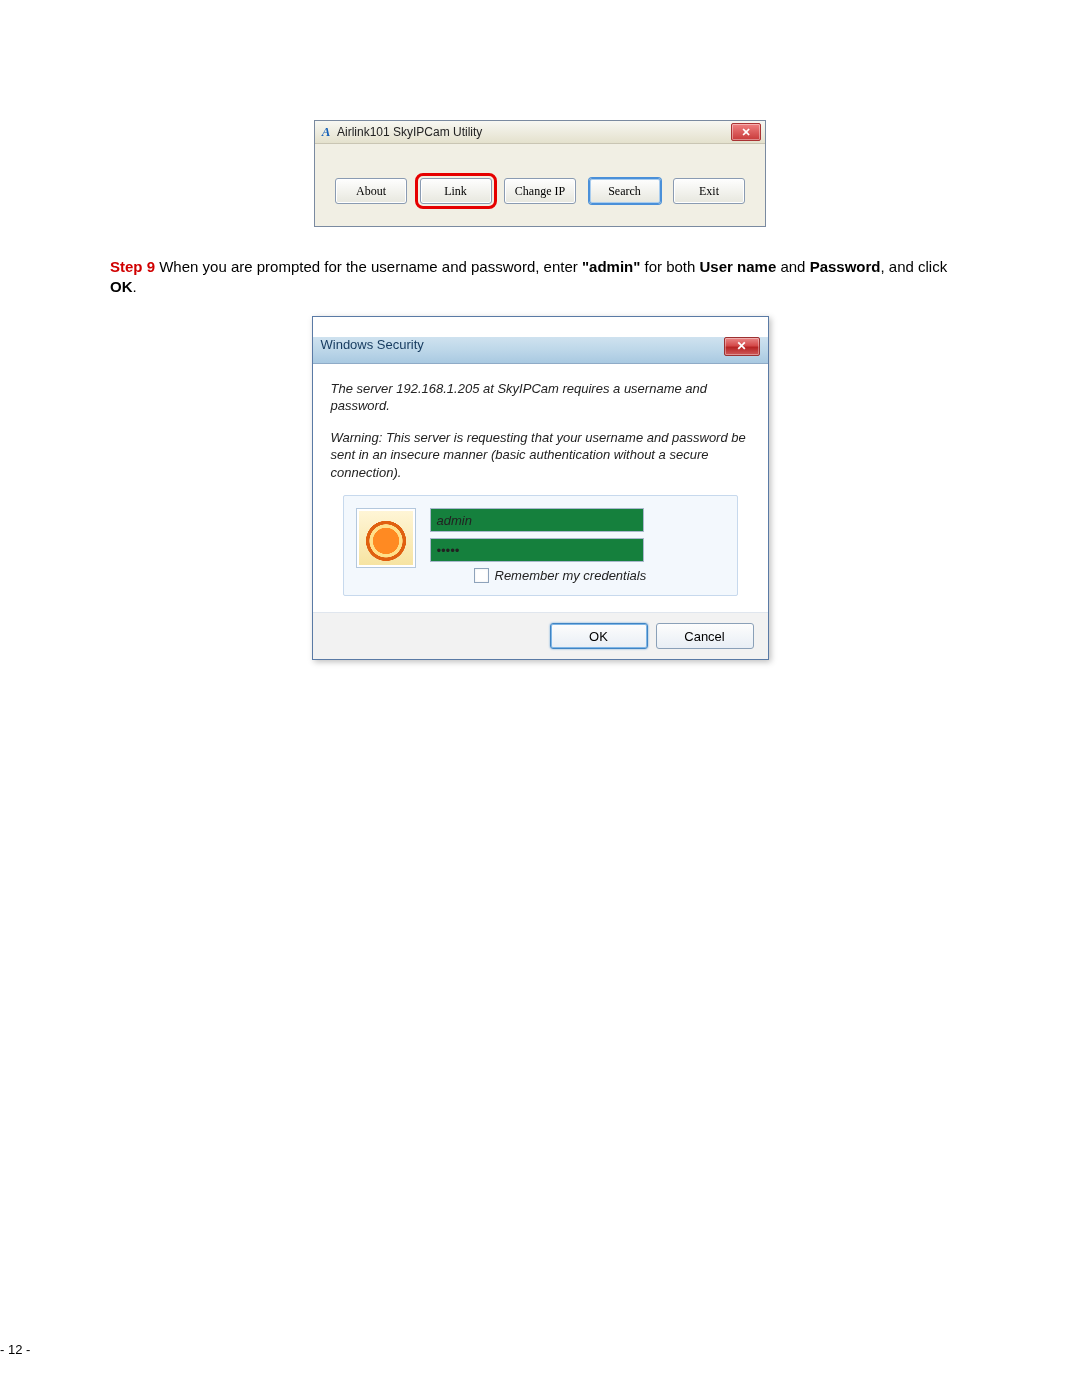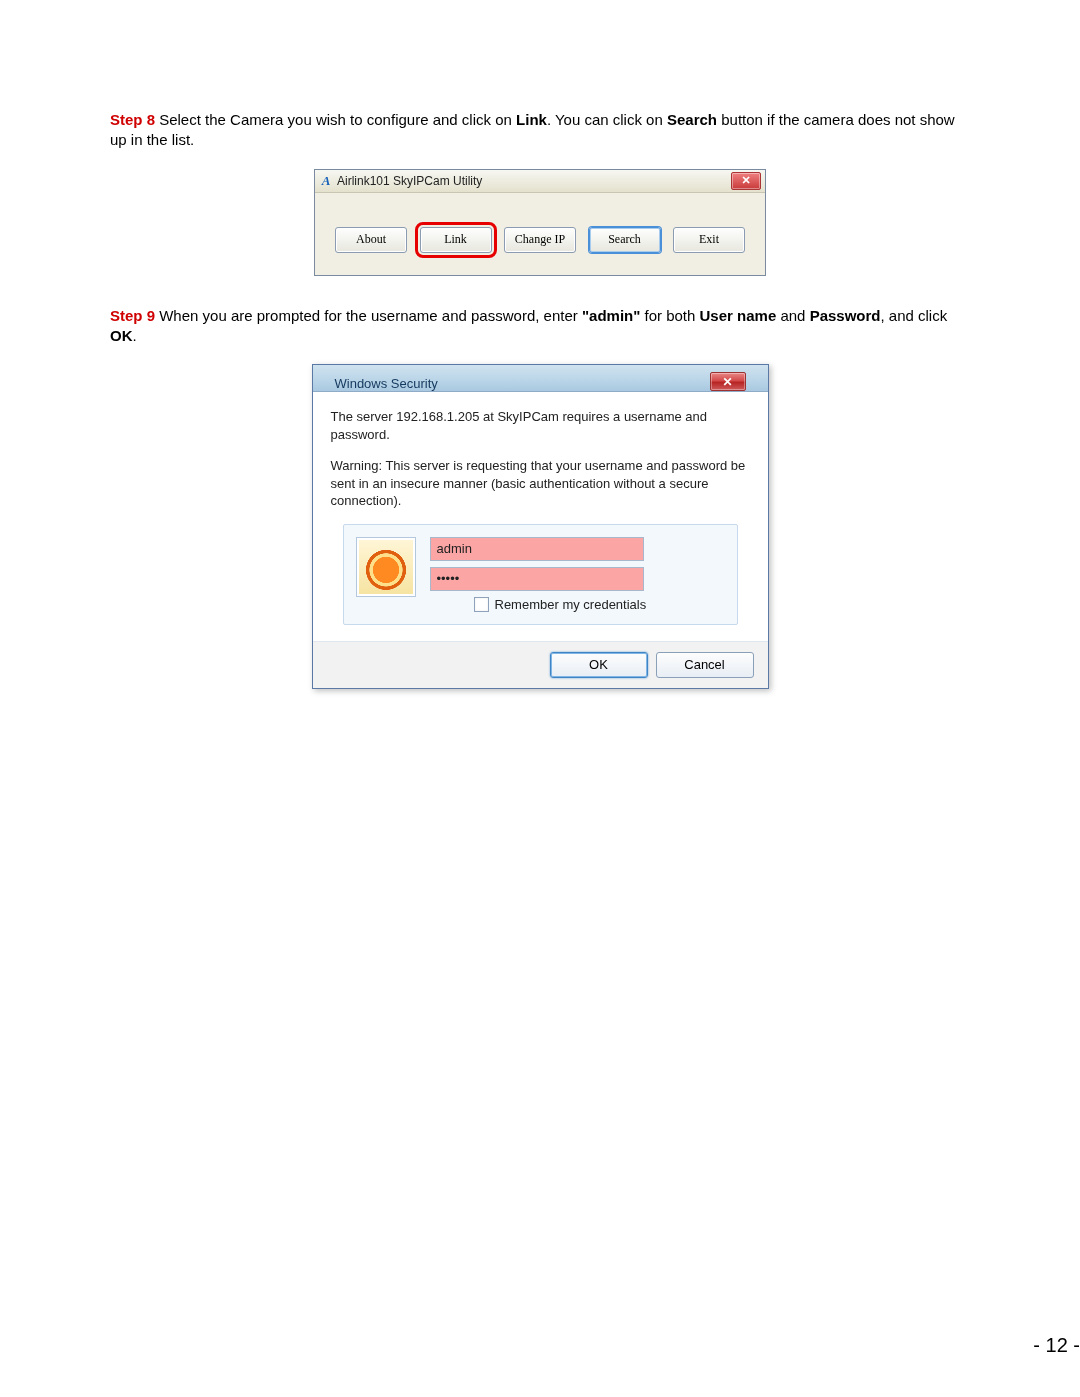--- a/index.html
+++ b/index.html
@@ -109,56 +109,57 @@
     border: 1px solid #5a7aa5;
     background: #fff;
     font-family: "Segoe UI", Tahoma, sans-serif;
     font-size: 13px;
     box-shadow: 2px 2px 6px rgba(0,0,0,0.25);
   }
   .sec-titlebar {
     height: 26px;
     background: linear-gradient(#cfe2ef, #bdd7e9 50%, #a9c9e1);
     border-bottom: 1px solid #8fabc7;
-    display: flex; align-items: flex-end;
-    padding: 0 22px;
+    display: flex; align-items: flex-start;
+    padding: 0 8px;
     color: #14395e;
+    margin-top: 20px;
   }
   .sec-titlebar .title-spacer { flex: 1; }
   .close-btn-7 {
     width: 34px; height: 17px;
     border: 1px solid #9c3131;
     border-radius: 2px;
     background: linear-gradient(#e98787 0%, #d44a4a 45%, #b72424 55%, #cf5a5a 100%);
     color: #fff; font-weight: bold; font-size: 12px;
     display: flex; align-items: center; justify-content: center;
     box-shadow: inset 0 0 0 1px rgba(255,255,255,0.35);
   }
-  .sec-body { padding: 16px 18px 0 18px; color: #222; }
+  .sec-body { padding: 16px 18px 0 18px; color: #222; font-style: italic; }
   .sec-body p { margin: 0 0 14px 0; line-height: 1.35; }
   .cred-panel {
     margin: 14px 12px 0 12px;
     border: 1px solid #c7d9ed;
     background: #f3f8fd;
     border-radius: 2px;
     padding: 12px;
     display: flex;
     gap: 14px;
   }
   .avatar {
     width: 58px; height: 58px; flex: 0 0 58px;
     border: 1px solid #b4c8dd;
     background: radial-gradient(circle at 50% 55%, #ff8a22 0%, #ff8a22 30%, #ffe08a 31%, #ffe08a 38%, #e06010 39%, #e06010 46%, transparent 47%), linear-gradient(#fff6d8,#f6e3a0);
     box-shadow: inset 0 0 0 2px #fff;
   }
   .cred-fields { flex: 1; }
   .cred-input {
     width: 200px; height: 20px;
     border: 1px solid #a8b8cc;
-    background: #fca5a5;
+    background: #15803d;
     padding: 1px 6px;
     font-size: 13px;
     display: flex; align-items: center;
     margin-bottom: 6px;
     box-sizing: content-box;
   }
   .cred-check { display: flex; align-items: flex-end; gap: 6px; margin-top: 2px; padding-left: 44px; }
   .chkbox {
     width: 13px; height: 13px;
     border: 1px solid #8ea3bb; background: #fff;
@@ -178,32 +179,29 @@
     border-radius: 3px;
     font-size: 13px;
     display: flex; align-items: center; justify-content: center;
     padding: 0 12px;
   }
   .w7-btn.default { border-color: #3f84c4; box-shadow: 0 0 0 1px #7fb6e6 inset, 0 0 2px #5a9bd6; }
 
   .page-num {
     position: absolute;
     bottom: 40px; left: 0; right: 0;
-    text-align: right;
-    font-size: 20px;
+    text-align: left;
+    font-size: 13px;
   }
 </style>
 </head>
 <body>
 
 <div class="page">
 
-  <div class="instr">
-    <span class="step-label">Step 8</span><span> Select the Camera you wish to configure and click on </span><span class="bold">Link</span><span>. You can click on </span><span class="bold">Search</span><span> button if the camera does not show up in the list.</span>
-  </div>
 
   <div class="util-window">
     <div class="util-titlebar">
       <span class="app-icon">A</span>
       <span class="util-title">Airlink101 SkyIPCam Utility</span>
       <span class="title-spacer"></span>
       <span class="close-btn-xp">✕</span>
     </div>
     <div class="util-body">
       <div class="btn-row">

